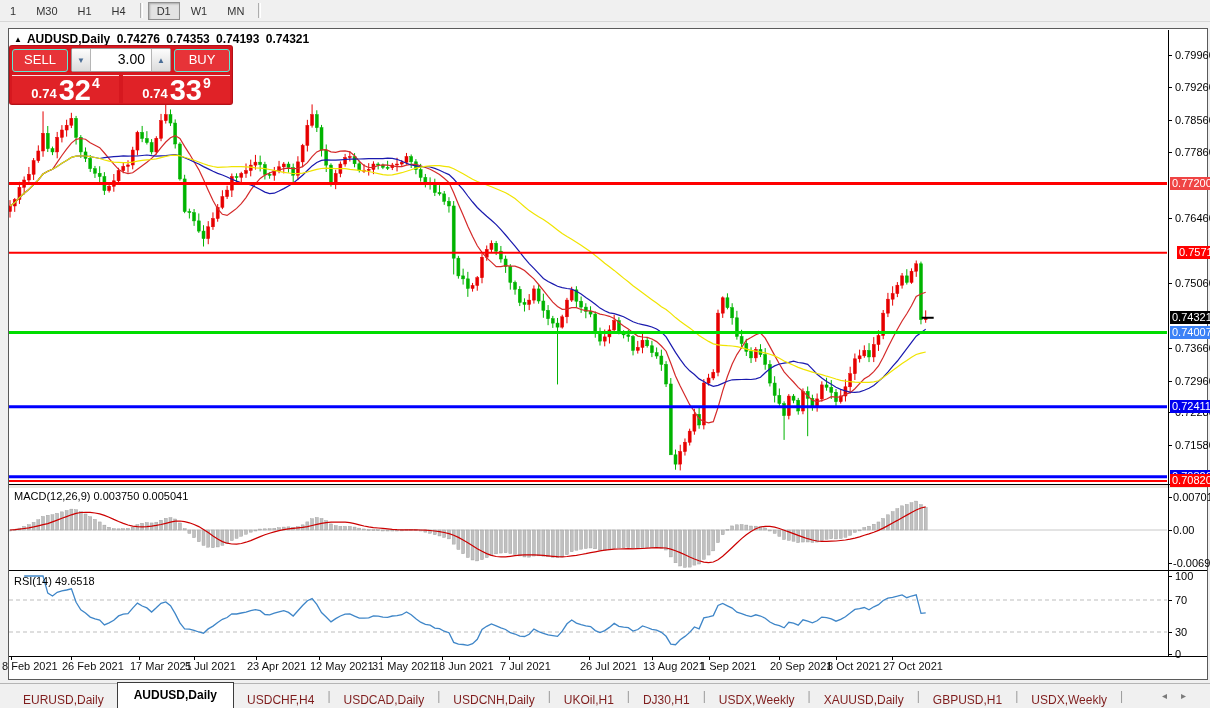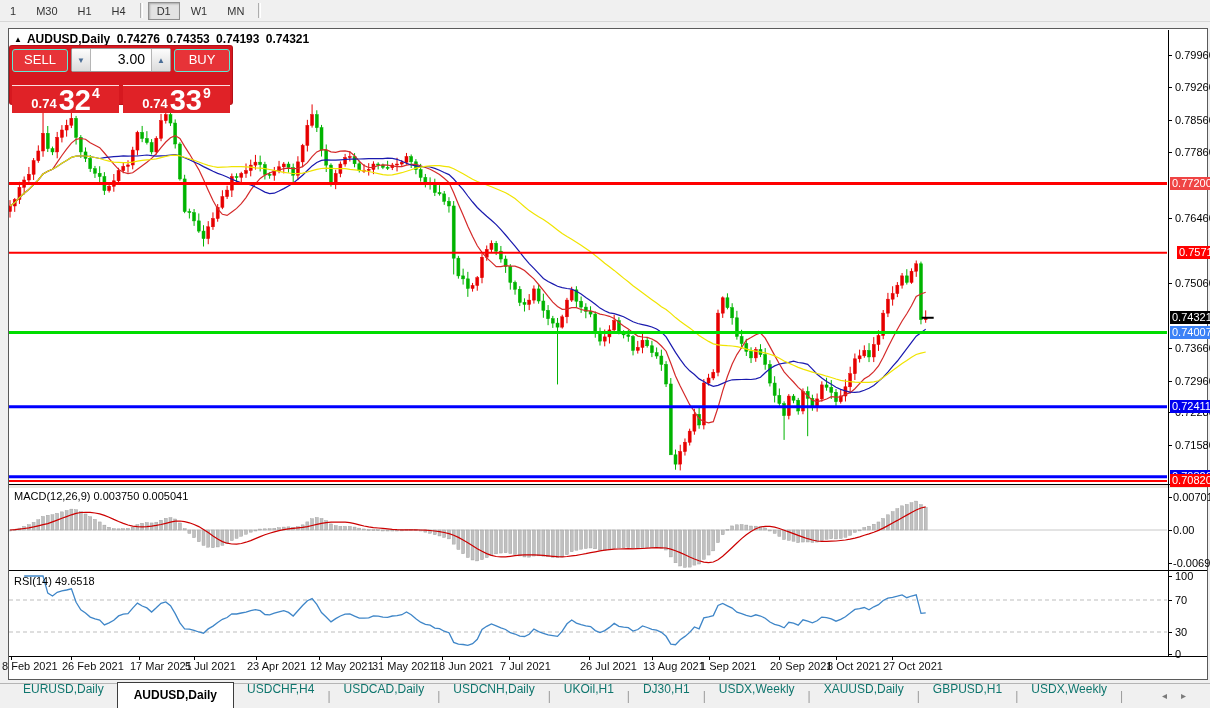--- a/index.html
+++ b/index.html
@@ -27,40 +27,40 @@
     border-radius:2px;padding:0;box-shadow:0 0 0 1px #b31218;}
   #trade-row1{display:flex;align-items:center;height:26px;padding:2px 2px 0 2px;box-sizing:border-box;}
   .trade-btn{background:#e73338;border:1px solid #5eead4;border-radius:3px;color:#fff;font-size:13px;
     width:54px;height:21px;line-height:19px;text-align:center;cursor:pointer;}
   #vol-spin{display:flex;flex:1;height:22px;margin:0 3px;border:1px solid #9a9a9a;background:#fff;border-radius:2px;overflow:hidden;}
   .spin-btn{width:18px;background:linear-gradient(#fdfdfd,#dcdcdc);border:0;color:#4a6d96;font-size:8px;
     display:flex;align-items:center;justify-content:center;cursor:pointer;}
   .spin-btn.left{border-right:1px solid #b5b5b5;}
   .spin-btn.right{border-left:1px solid #b5b5b5;}
   #vol-value{flex:1;background:#fff;color:#000;font-size:14px;text-align:right;padding:2px 6px 0 0;}
-  #trade-row2{display:flex;justify-content:space-between;padding:13px 2px 0 2px;}
+  #trade-row2{display:flex;justify-content:space-between;padding:3px 2px 0 2px;}
   .big-price{width:107px;height:27px;background:#e02227;border-top:1px solid rgba(255,255,255,.85);
     color:#fff;display:flex;align-items:flex-end;justify-content:center;font-weight:bold;}
   .big-price .pfx{font-size:13px;margin:0 2px 2px 0;}
   .big-price .main{font-size:29px;line-height:26px;}
   .big-price .sup{font-size:14px;margin:0 0 12px 1px;}
   
   .axis-label{position:absolute;font-size:11px;color:#000;white-space:nowrap;}
   .axis-tickmark{position:absolute;width:4px;height:1px;background:#000;}
   .axis-badge{position:absolute;left:1170px;width:38px;height:13px;color:#fff;font-size:11px;
     text-align:left;padding-left:2px;line-height:13px;white-space:nowrap;}
   
   .ind-label{position:absolute;left:14px;font-size:11px;color:#000;z-index:5;white-space:nowrap;}
   
   .date-label{position:absolute;top:660px;font-size:11px;color:#111;white-space:nowrap;}
   .date-tick{position:absolute;top:657px;width:1px;height:3px;background:#000;}
   
   #tabbar{position:absolute;left:0;top:683px;width:1210px;height:25px;background:#f0f0f0;
     border-top:1px solid #b5b5b5;display:flex;align-items:flex-end;padding-left:10px;box-sizing:border-box;}
-  .tab{font-size:12px;color:#0f766e;padding:4px 13px 12px 13px;cursor:pointer;white-space:nowrap;}
+  .tab{font-size:12px;color:#7f1d1d;padding:4px 13px 1px 13px;cursor:pointer;white-space:nowrap;}
   .tab.active{background:#fff;border:1px solid #3c3c3c;border-bottom:none;font-weight:bold;color:#000;
     padding:5px 16px 6px 16px;}
   .tab-sep{color:#999;font-size:12px;padding-bottom:5px;}
   #tab-arrows{position:absolute;right:10px;top:690px;color:#7a7a7a;font-size:10px;letter-spacing:14px;cursor:pointer;}
 </style>
 </head>
 <body>
 
 <div id="toolbar">
     <div class="tf-btn">1</div>

